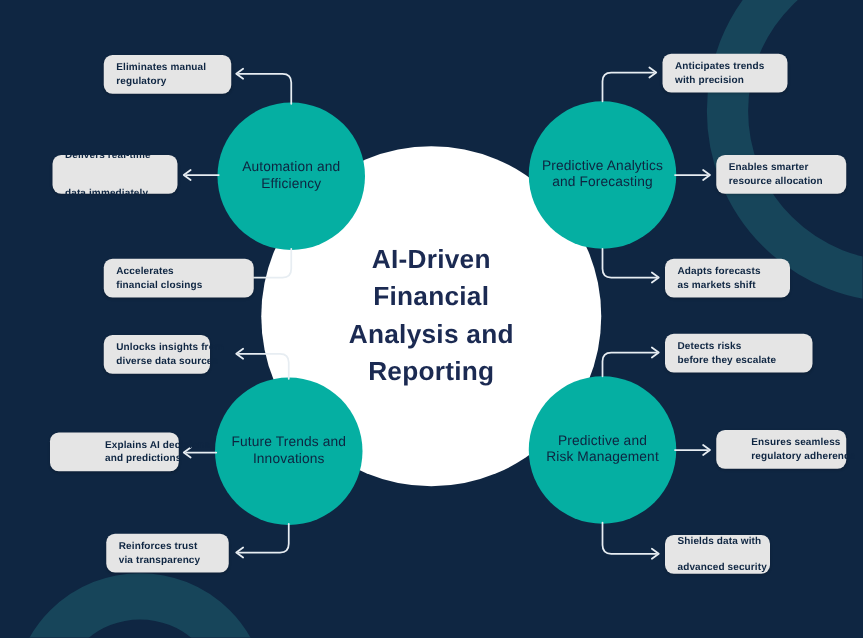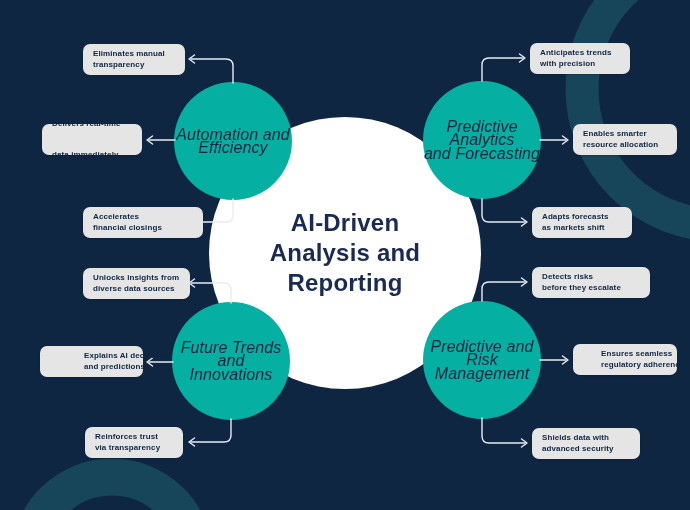--- a/index.html
+++ b/index.html
@@ -1,23 +1,23 @@
 <!DOCTYPE html>
 <html><head>
 <meta charset="utf-8">
 <style>
   html,body{margin:0;padding:0;}
   body{background:#0F2642;font-family:"Liberation Sans", sans-serif;}
   .stage{position:relative;width:690px;height:510px;background:#0F2642;overflow:hidden;}
   .layer{position:absolute;inset:0;}
   svg.layer{pointer-events:none;}
   .center-circle{position:absolute;left:209px;top:117px;width:272px;height:272px;border-radius:50%;background:#FFFFFF;z-index:1;}
-  .center-title{position:absolute;left:209px;top:117px;width:272px;height:272px;z-index:5;display:flex;flex-direction:column;align-items:center;justify-content:center;text-align:center;color:#1B2A52;font-weight:700;font-size:24px;line-height:30px;letter-spacing:.2px;}
+  .center-title{position:absolute;left:209px;top:117px;width:272px;height:272px;z-index:5;display:flex;flex-direction:column;align-items:center;justify-content:center;text-align:center;color:#1B2A52;font-weight:700;font-size:21px;line-height:30px;letter-spacing:.2px;}
   .node-circle{position:absolute;width:118px;height:118px;border-radius:50%;background:#05AFA2;z-index:2;display:flex;align-items:center;justify-content:center;text-align:center;}
-  .node-label{color:#0E2440;font-size:16px;line-height:13.5px;font-weight:500;letter-spacing:.1px;font-style:italic;}
+  .node-label{color:#0E2440;font-size:11px;line-height:13.5px;font-weight:500;letter-spacing:.1px;}
   .label-box{position:absolute;height:31px;background:#e5e5e5;border-radius:7px;z-index:4;display:flex;flex-direction:column;justify-content:center;padding-left:10px;box-sizing:border-box;box-shadow:0 1px 2px rgba(0,0,0,0.18);}
   .box-line{color:#0F2642;font-size:8px;line-height:10.5px;font-weight:600;letter-spacing:.1px;white-space:nowrap;}
   .rings{z-index:0;}
   .connectors{z-index:3;}
 </style>
 </head>
 <body>
 
 <div class="stage">
 
@@ -78,27 +78,28 @@
     <path d="M482 301 V289 Q482 282 489 282 H525"></path>
     <path d="M521.5 278 L527 282 L521.5 286"></path>
     <path d="M540 360 H566"></path>
     <path d="M562.5 356 L568 360 L562.5 364"></path>
     <path d="M482 418 V436 Q482 443 489 443 H525"></path>
     <path d="M521.5 439 L527 443 L521.5 447"></path>
   </svg>
 
   <div class="center-title">
     <div>AI-Driven</div>
+    <div>Financial</div>
     <div>Analysis and</div>
     <div>Reporting</div>
   </div>
 
   <div class="label-box" style="left:83px;top:44px;width:102px;">
     <div class="box-line">Eliminates manual</div>
-    <div class="box-line">transparency</div>
+    <div class="box-line">regulatory</div>
   </div>
   <div class="label-box" style="left:42px;top:124px;width:100px;gap:20px;">
     <div class="box-line">Delivers real-time</div>
     <div class="box-line">data immediately</div>
   </div>
   <div class="label-box" style="left:83px;top:207px;width:120px;">
     <div class="box-line">Accelerates</div>
     <div class="box-line">financial closings</div>
   </div>
 
@@ -108,39 +109,39 @@
   </div>
   <div class="label-box" style="left:573px;top:124px;width:104px;">
     <div class="box-line">Enables smarter</div>
     <div class="box-line">resource allocation</div>
   </div>
   <div class="label-box" style="left:532px;top:207px;width:100px;">
     <div class="box-line">Adapts forecasts</div>
     <div class="box-line">as markets shift</div>
   </div>
 
-  <div class="label-box" style="left:83px;top:268px;width:107px;">
+  <div class="label-box" style="left:83px;top:268px;width:85px;">
     <div class="box-line">Unlocks insights from</div>
     <div class="box-line">diverse data sources</div>
   </div>
   <div class="label-box" style="left:40px;top:346px;width:103px;padding-left:44px;">
     <div class="box-line">Explains AI decisions</div>
     <div class="box-line">and predictions</div>
   </div>
   <div class="label-box" style="left:85px;top:427px;width:98px;">
     <div class="box-line">Reinforces trust</div>
     <div class="box-line">via transparency</div>
   </div>
 
   <div class="label-box" style="left:532px;top:267px;width:118px;">
     <div class="box-line">Detects risks</div>
     <div class="box-line">before they escalate</div>
   </div>
   <div class="label-box" style="left:573px;top:344px;width:104px;padding-left:28px;">
     <div class="box-line">Ensures seamless</div>
     <div class="box-line">regulatory adherence</div>
   </div>
-  <div class="label-box" style="left:532px;top:428px;width:108px;">
+  <div class="label-box" style="left:532px;top:428px;width:84px;justify-content:space-between;">
     <div class="box-line">Shields data with</div>
     <div class="box-line">advanced security</div>
   </div>
 
 </div>
 
 </body></html>

